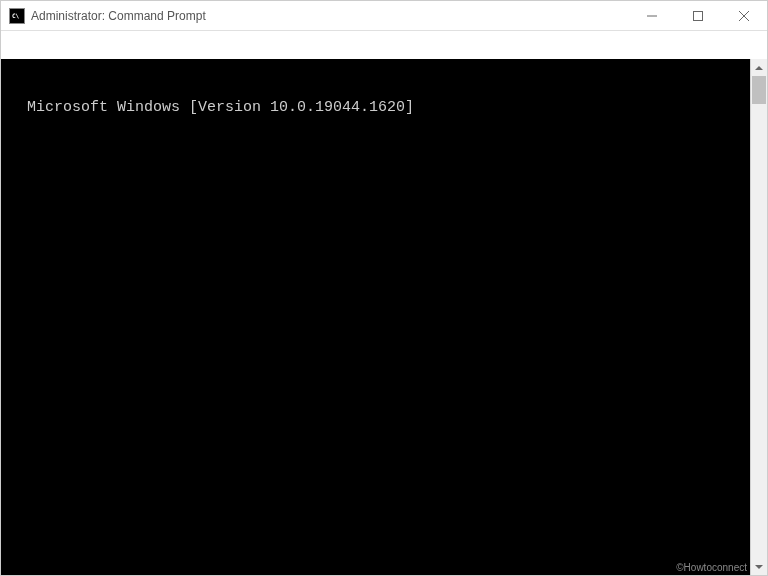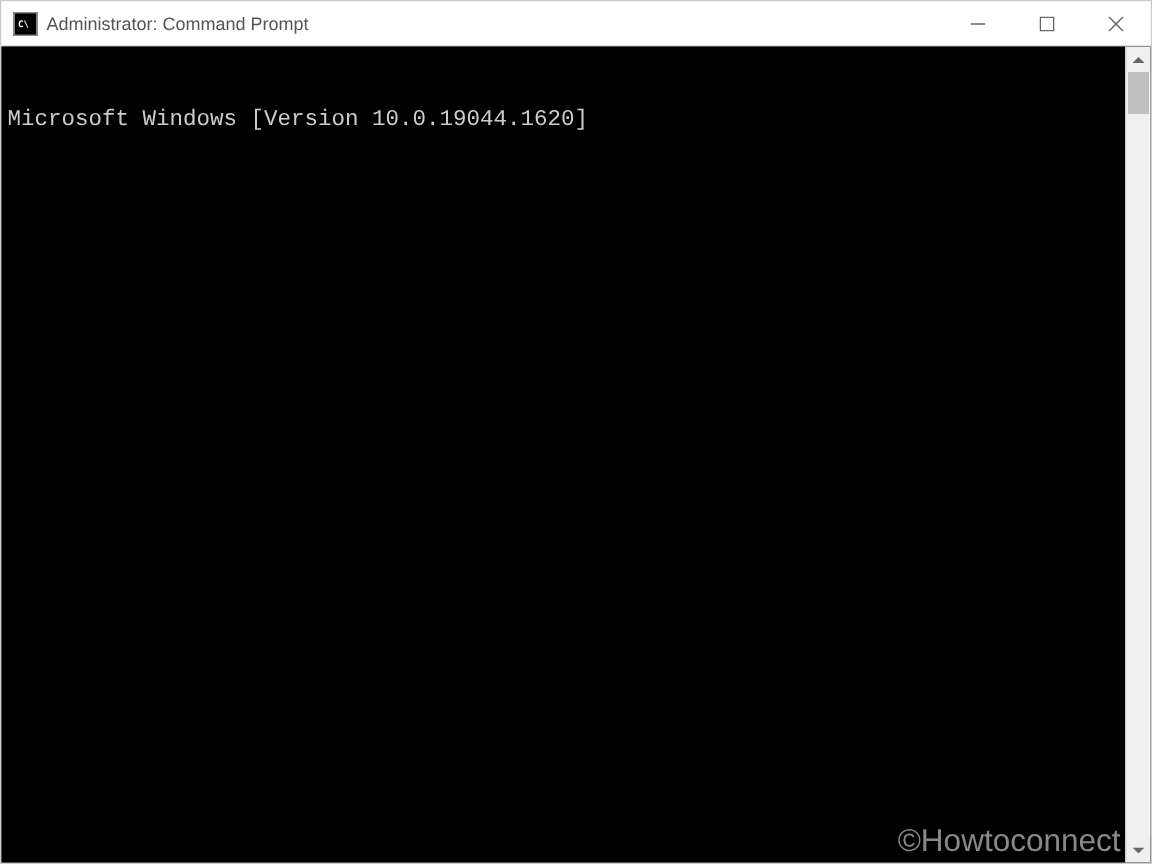--- a/index.html
+++ b/index.html
@@ -16,20 +16,21 @@
       position: relative;
     }
     .window {
       width: 768px;
       height: 576px;
       background: #fff;
       border: 1px solid #ccc;
       display: flex;
       flex-direction: column;
       position: relative;
+      gap: 28px;
     }
     .titlebar {
       height: 30px;
       background: #fff;
       display: flex;
       align-items: center;
       padding: 0 0 0 8px;
       border-bottom: 1px solid #e0e0e0;
     }
     .titlebar-icon {
@@ -73,20 +74,21 @@
     }
     .terminal {
       flex: 1;
       background: #000;
       padding: 2px 4px;
       font-family: 'Consolas', 'Courier New', monospace;
       font-size: 15px;
       line-height: 1.25;
       color: #ccc;
       white-space: pre;
+      margin-left: 22px;
     }
     .t-line {
       display: block;
       min-height: 19px;
     }
     .highlight-box {
       border: 2px solid #ff2020;
       padding: 0 2px;
       display: inline-block;
     }
@@ -116,21 +118,21 @@
       top: 0;
       left: 1px;
       right: 1px;
       height: 28px;
       background: #c0c0c0;
     }
     .watermark {
       position: absolute;
       bottom: 2px;
       right: 20px;
-      font-size: 21px;
+      font-size: 10px;
       color: #888;
       font-family: Arial, sans-serif;
       pointer-events: none;
     }
   </style>
 </head>
 <body>
 
 <div class="window">
   <div class="titlebar">

